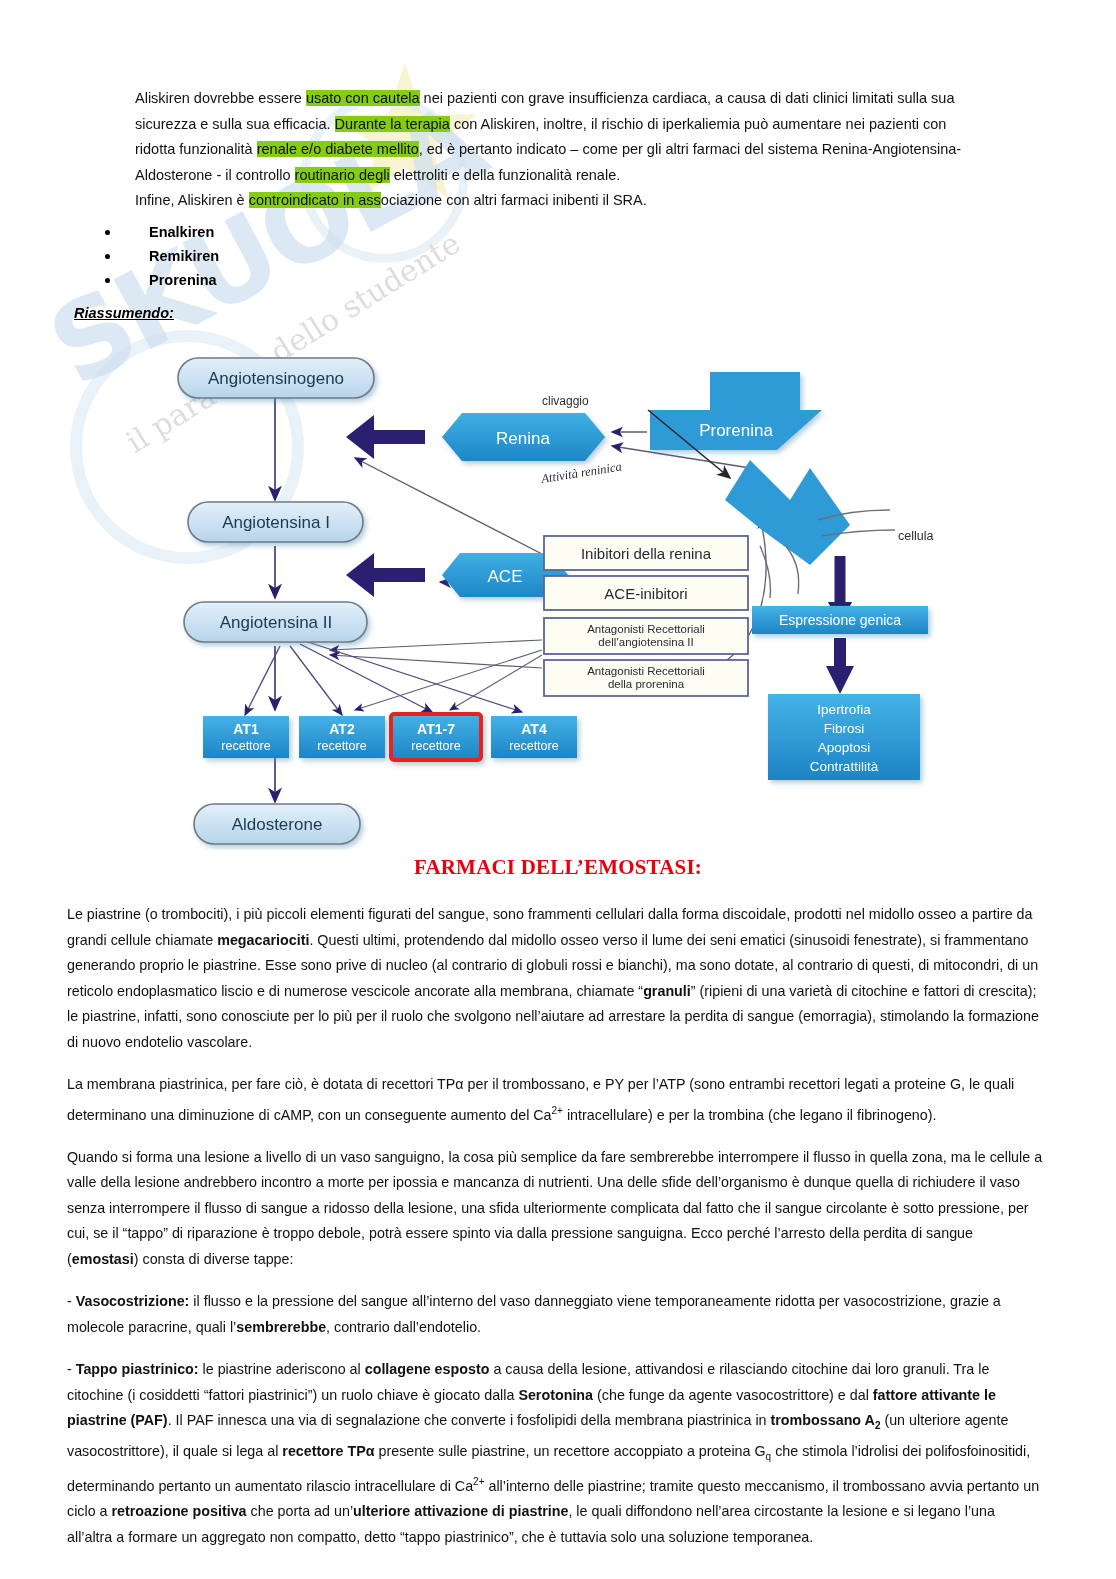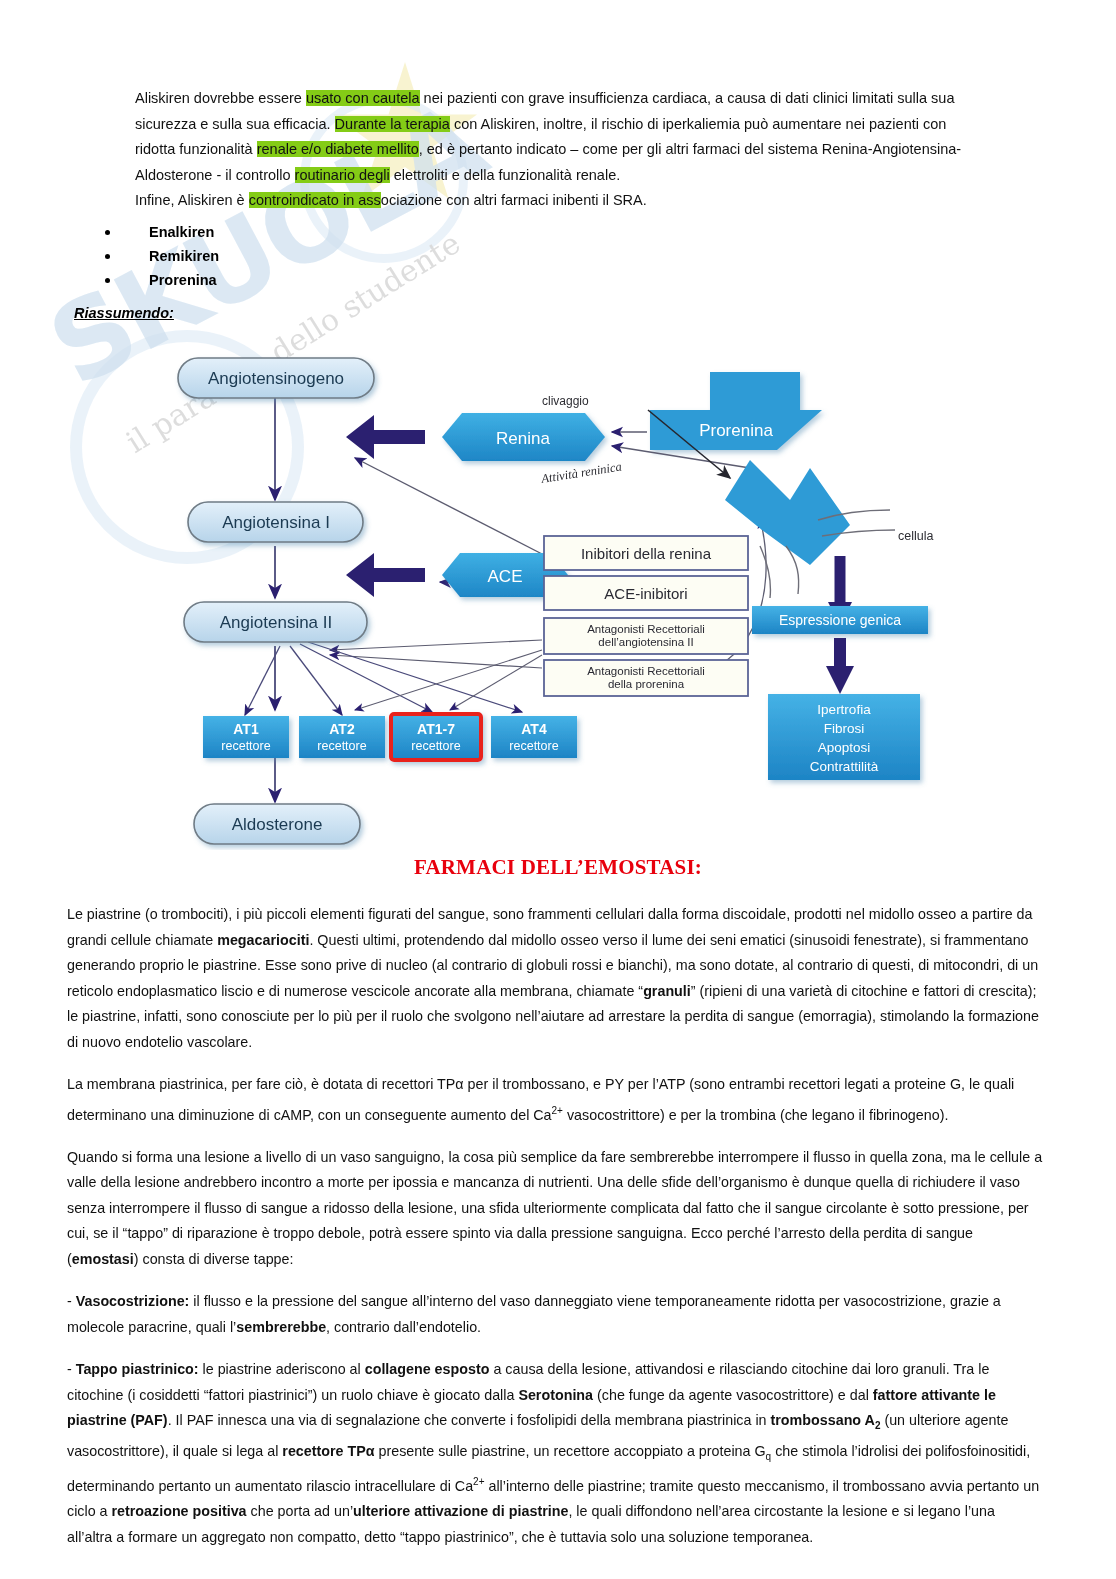--- a/index.html
+++ b/index.html
@@ -337,20 +337,20 @@
           <text x="694" y="402" text-anchor="middle" font-family="Liberation Sans, sans-serif" font-size="13.5" fill="#ffffff">Apoptosi</text>
           <text x="694" y="421" text-anchor="middle" font-family="Liberation Sans, sans-serif" font-size="13.5" fill="#ffffff">Contrattilità</text>
         </g>
       </svg>
     </div>
 
     <div class="sec-head">FARMACI DELL’EMOSTASI:</div>
 
     <div class="body-wrap" id="body-host">
         <p><span>Le piastrine (o trombociti), i più piccoli elementi figurati del sangue, sono frammenti cellulari dalla forma discoidale, prodotti nel midollo osseo a partire da grandi cellule chiamate </span><b>megacariociti</b><span>. Questi ultimi, protendendo dal midollo osseo verso il lume dei seni ematici (sinusoidi fenestrate), si frammentano generando proprio le piastrine. Esse sono prive di nucleo (al contrario di globuli rossi e bianchi), ma sono dotate, al contrario di questi, di mitocondri, di un reticolo endoplasmatico liscio e di numerose vescicole ancorate alla membrana, chiamate “</span><b>granuli</b><span>” (ripieni di una varietà di citochine e fattori di crescita); le piastrine, infatti, sono conosciute per lo più per il ruolo che svolgono nell’aiutare ad arrestare la perdita di sangue (emorragia), stimolando la formazione di nuovo endotelio vascolare.</span></p>
-        <p><span>La membrana piastrinica, per fare ciò, è dotata di recettori TPα per il trombossano, e PY per l’ATP (sono entrambi recettori legati a proteine G, le quali determinano una diminuzione di cAMP, con un conseguente aumento del Ca</span><sup>2+</sup><span> vasocostrittore) e per la trombina (che legano il fibrinogeno).</span></p>
+        <p><span>La membrana piastrinica, per fare ciò, è dotata di recettori TPα per il trombossano, e PY per l’ATP (sono entrambi recettori legati a proteine G, le quali determinano una diminuzione di cAMP, con un conseguente aumento del Ca</span><sup>2+</sup><span> intracellulare) e per la trombina (che legano il fibrinogeno).</span></p>
         <p><span>Quando si forma una lesione a livello di un vaso sanguigno, la cosa più semplice da fare sembrerebbe interrompere il flusso in quella zona, ma le cellule a valle della lesione andrebbero incontro a morte per ipossia e mancanza di nutrienti. Una delle sfide dell’organismo è dunque quella di richiudere il vaso senza interrompere il flusso di sangue a ridosso della lesione, una sfida ulteriormente complicata dal fatto che il sangue circolante è sotto pressione, per cui, se il “tappo” di riparazione è troppo debole, potrà essere spinto via dalla pressione sanguigna. Ecco perché l’arresto della perdita di sangue (</span><b>emostasi</b><span>) consta di diverse tappe:</span></p>
         <p><span>- </span><b>Vasocostrizione:</b><span> il flusso e la pressione del sangue all’interno del vaso danneggiato viene temporaneamente ridotta per vasocostrizione, grazie a molecole paracrine, quali l’</span><b>sembrerebbe</b><span>, contrario dall’endotelio.</span></p>
         <p><span>- </span><b>Tappo piastrinico:</b><span> le piastrine aderiscono al </span><b>collagene esposto</b><span> a causa della lesione, attivandosi e rilasciando citochine dai loro granuli. Tra le citochine (i cosiddetti “fattori piastrinici”) un ruolo chiave è giocato dalla </span><b>Serotonina</b><span> (che funge da agente vasocostrittore) e dal </span><b>fattore attivante le piastrine (PAF)</b><span>. Il PAF innesca una via di segnalazione che converte i fosfolipidi della membrana piastrinica in </span><b>trombossano A</b><sub style="font-weight: bold;">2</sub><span> (un ulteriore agente vasocostrittore), il quale si lega al </span><b>recettore TPα</b><span> presente sulle piastrine, un recettore accoppiato a proteina G</span><sub>q</sub><span> che stimola l’idrolisi dei polifosfoinositidi, determinando pertanto un aumentato rilascio intracellulare di Ca</span><sup>2+</sup><span> all’interno delle piastrine; tramite questo meccanismo, il trombossano avvia pertanto un ciclo a </span><b>retroazione positiva</b><span> che porta ad un’</span><b>ulteriore attivazione di piastrine</b><span>, le quali diffondono nell’area circostante la lesione e si legano l’una all’altra a formare un aggregato non compatto, detto “tappo piastrinico”, che è tuttavia solo una soluzione temporanea.</span></p>
       </div>
 
   </div>
 </div>
 
 </body></html>

